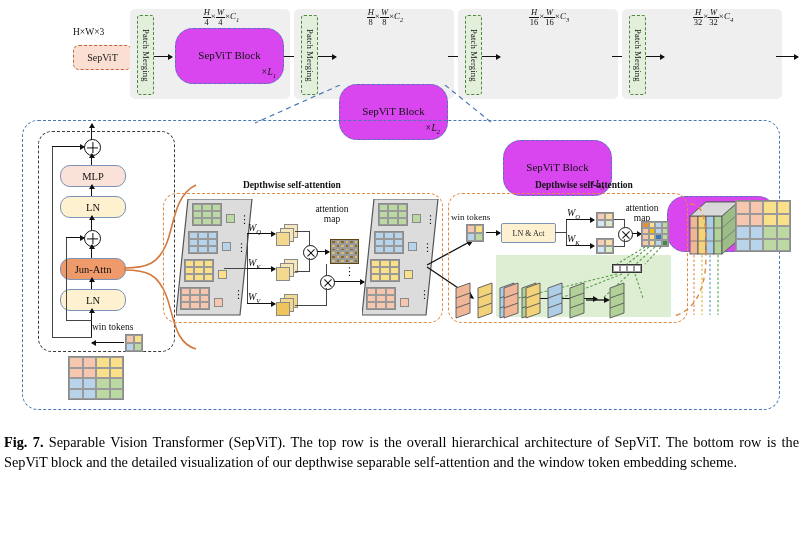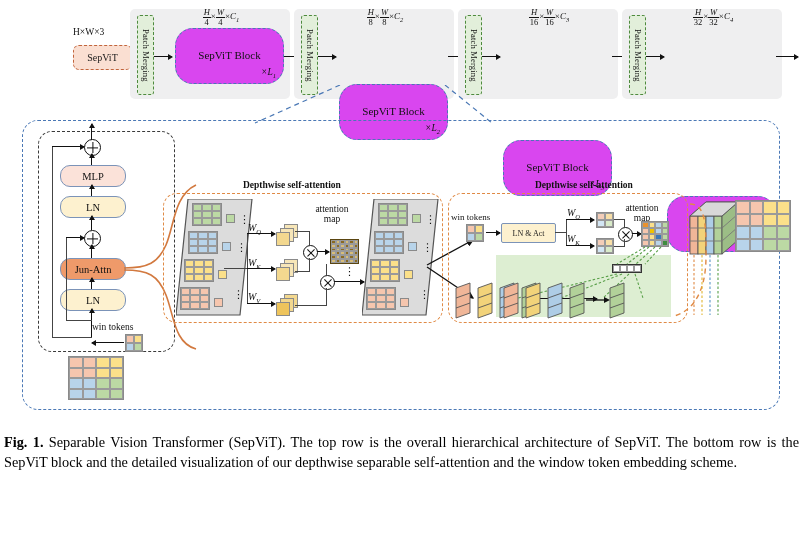--- a/index.html
+++ b/index.html
@@ -657,17 +657,17 @@
       <div style="background:#b8d4ea"></div>
       <div style="background:#bcd9a4"></div>
       <div style="background:#bcd9a4"></div>
     <div style="background:#b8d4ea"></div>
       <div style="background:#b8d4ea"></div>
       <div style="background:#bcd9a4"></div>
       <div style="background:#bcd9a4"></div>
   </div>
 
   <div id="caption">
-    <b>Fig. 1.</b>
+    <b>Fig. 7.</b>
     <span>Separable Vision Transformer (SepViT). The top row is the overall hierarchical architecture of SepViT. The bottom row is the SepViT block and the detailed visualization of our depthwise separable self-attention and the window token embedding scheme.</span>
   </div>
 
 </div>
 
 </body></html>

